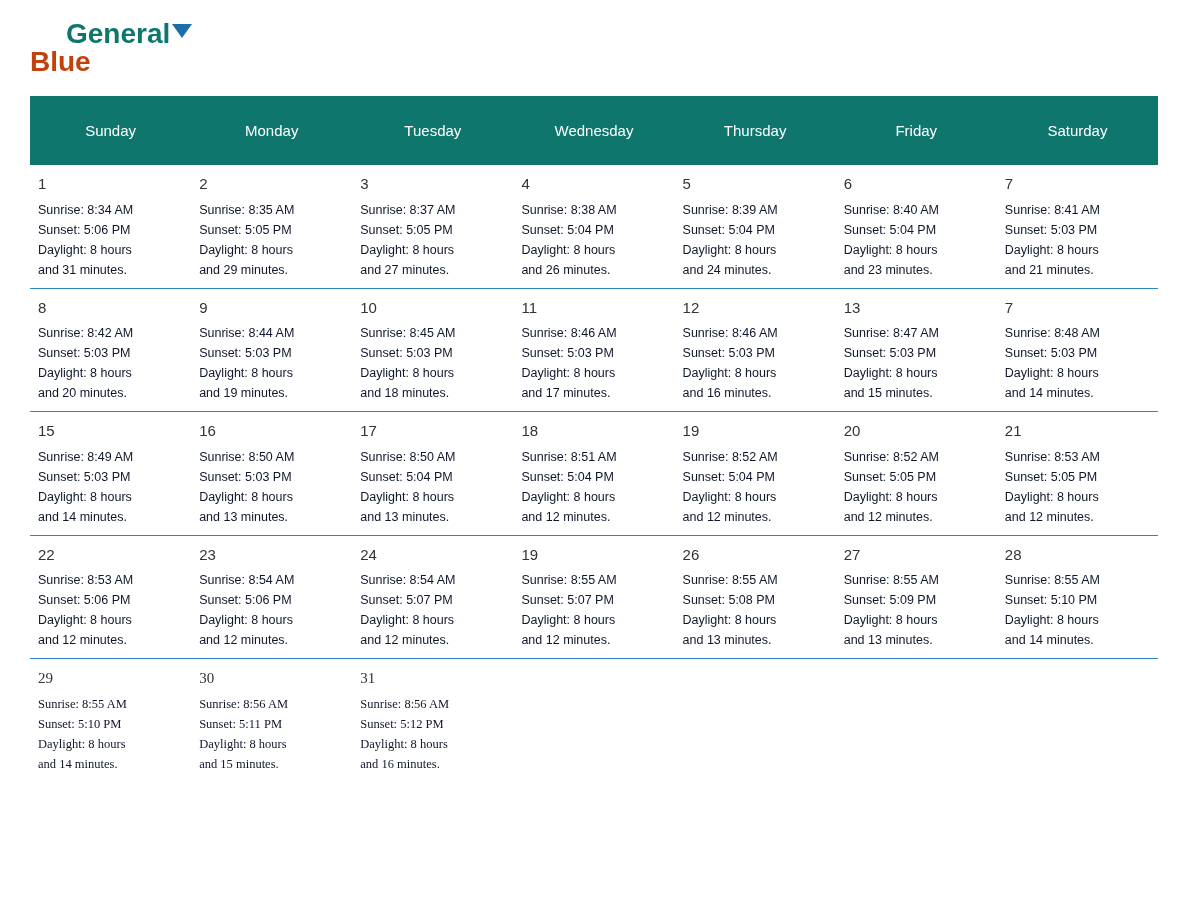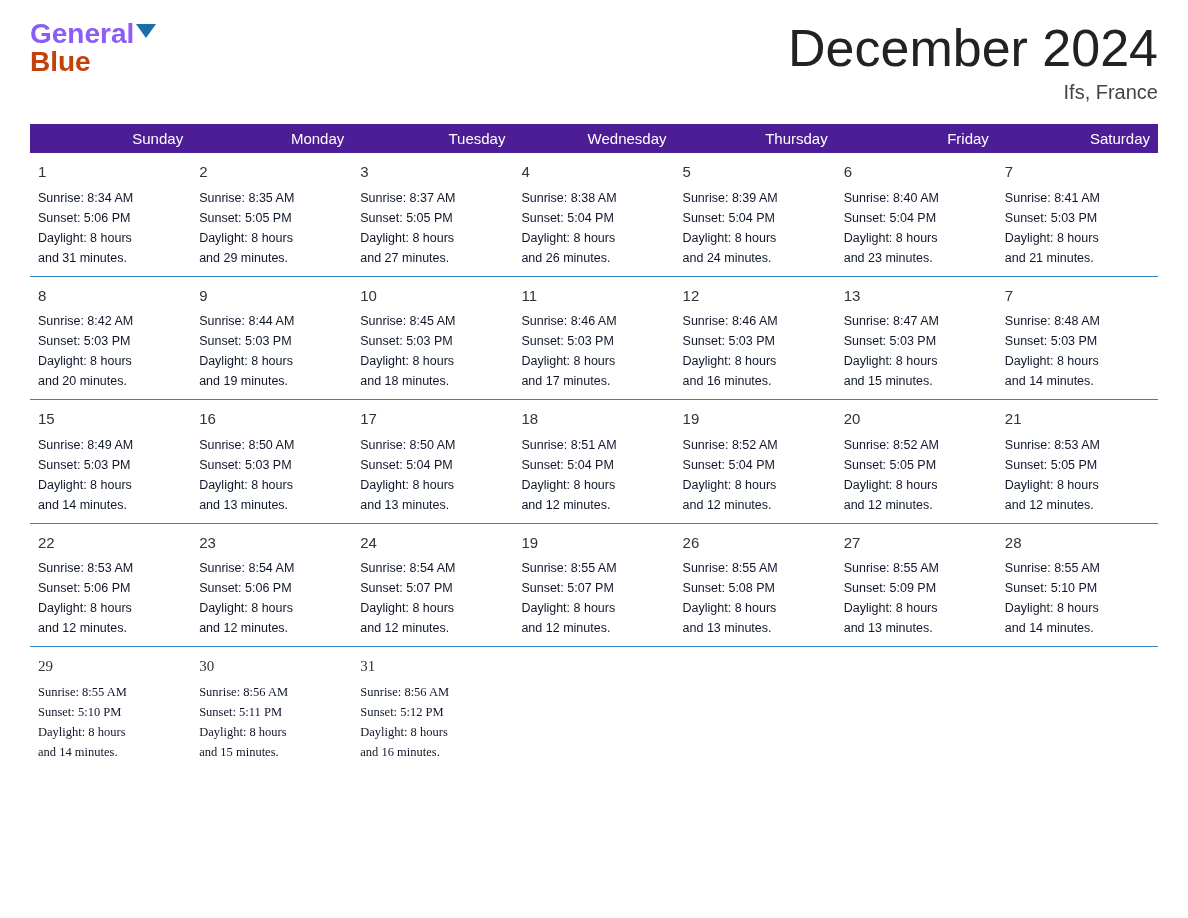--- a/index.html
+++ b/index.html
@@ -17,22 +17,23 @@
       margin-bottom: 20px;
     }
     .logo {
       display: flex;
       flex-direction: column;
       align-items: flex-start;
     }
     .logo-text-general {
       font-size: 28px;
       font-weight: bold;
-      color: #8b5cf6;
+      color: #0f766e;
       line-height: 1;
+      margin-left: 36px;
     }
     .logo-text-blue {
       font-size: 28px;
       font-weight: bold;
       color: #c2410c;
       line-height: 1;
     }
     .logo-icon {
       display: inline-block;
       width: 0;
@@ -62,24 +63,24 @@
       font-size: 20px;
       color: #444;
       margin-top: 4px;
     }
     .calendar-table {
       width: 100%;
       border-collapse: collapse;
       font-size: 13px;
     }
     .calendar-table th {
-      background-color: #4c1d95;
+      background-color: #0f766e;
       color: #ffffff;
-      padding: 6px 8px;
-      text-align: right;
+      padding: 26px 8px;
+      text-align: center;
       font-size: 15px;
       font-weight: normal;
     }
     .calendar-table td {
       vertical-align: top;
       padding: 8px;
       border-bottom: 1px solid #2e86c1;
       width: 14.28%;
       min-height: 100px;
       color: #333;
@@ -107,24 +108,20 @@
 </head>
 <body>
 
 <div class="header">
   <div class="logo">
     <div class="logo-line1">
       <span class="logo-text-general">General</span>
       <span class="logo-icon"></span>
     </div>
     <span class="logo-text-blue">Blue</span>
-  </div>
-  <div class="title-block">
-    <div class="month-title">December 2024</div>
-    <div class="location">Ifs, France</div>
   </div>
 </div>
 
 <table class="calendar-table">
   <thead>
     <tr>
       <th>Sunday</th>
       <th>Monday</th>
       <th>Tuesday</th>
       <th>Wednesday</th>

